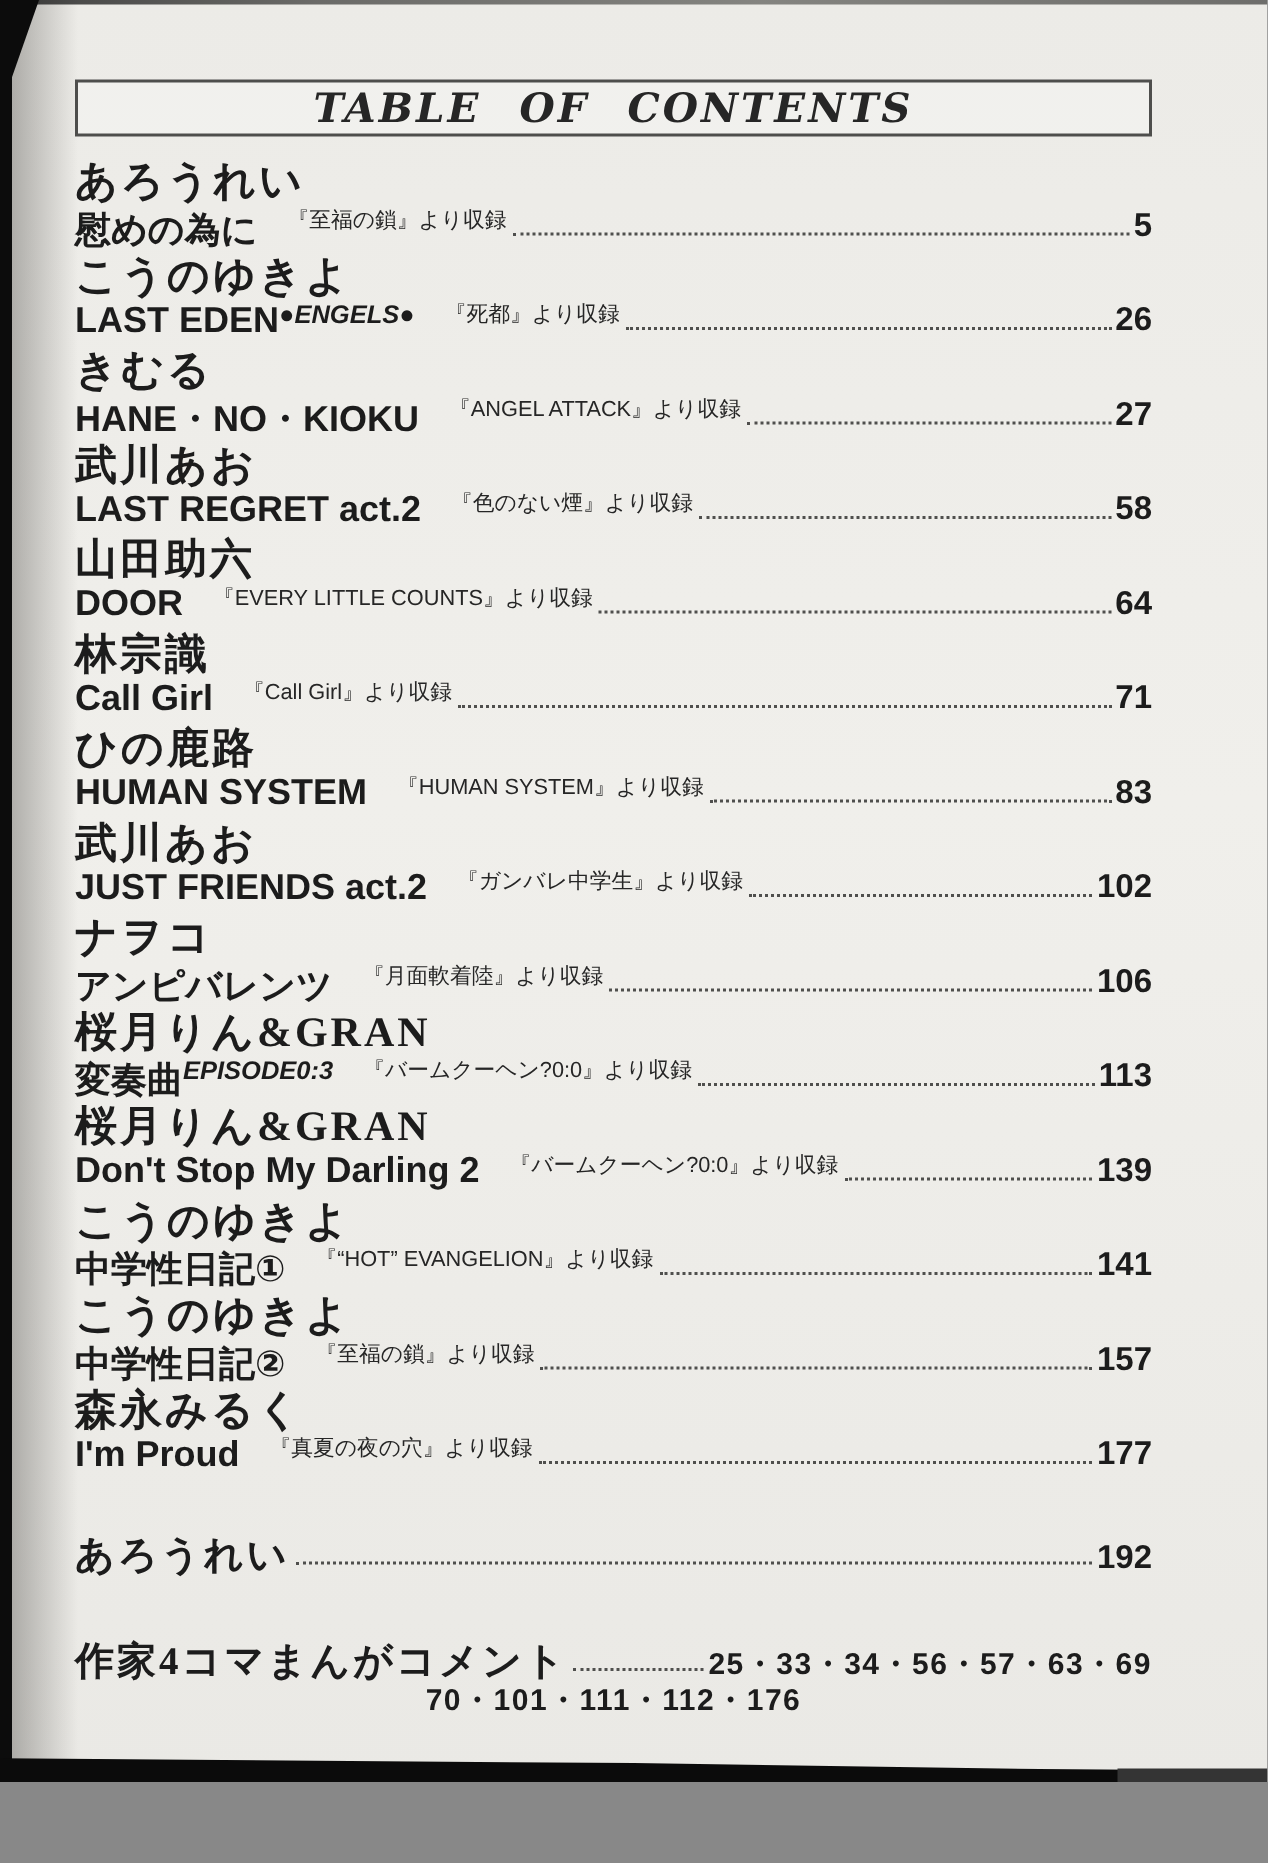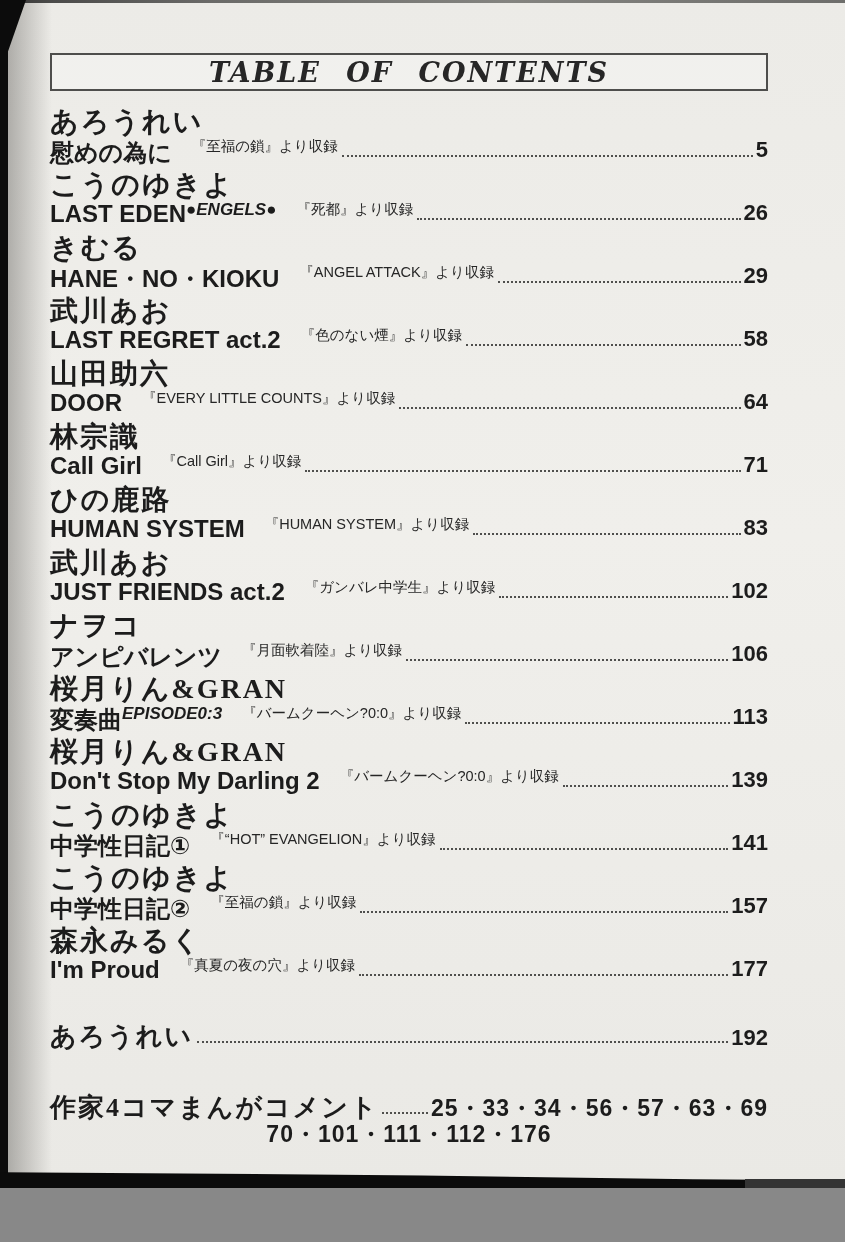--- a/index.html
+++ b/index.html
@@ -99,21 +99,21 @@
   .section-label {
     font-family: "Liberation Serif", "DejaVu Serif", serif;
     font-weight: 700;
     font-size: 26px;
     letter-spacing: 2px;
     white-space: nowrap;
     color: #1c1c1c;
   }
   .comments { margin-top: 41px; }
   .comments-row1 { display: flex; align-items: baseline; height: 30px; }
-  .comments-pages { font-weight: 700; font-size: 23px; letter-spacing: 1px; white-space: nowrap; color: #1c1c1c; }
+  .comments-pages { font-weight: 700; font-size: 20px; letter-spacing: 1px; white-space: nowrap; color: #1c1c1c; }
   .comments-row2 { text-align: center; height: 28px; line-height: 28px; }
 </style>
 </head>
 <body>
 
 <div class="page">
   <div class="edge-top"></div>
   <div class="edge-left"></div>
   <div class="corner-wedge"></div>
   <div class="gutter-shadow"></div>
@@ -149,21 +149,21 @@
         </div>
       </div>
 
 
       <div class="entry">
         <div class="author">きむる</div>
         <div class="row">
           <span class="title">HANE・NO・KIOKU</span>
           <span class="source">『ANGEL ATTACK』より収録</span>
           <span class="leader"></span>
-          <span class="pagenum">29</span>
+          <span class="pagenum">27</span>
         </div>
       </div>
 
       <div class="entry">
         <div class="author">武川あお</div>
         <div class="row">
           <span class="title">LAST REGRET act.2</span>
           <span class="source">『色のない煙』より収録</span>
           <span class="leader"></span>
           <span class="pagenum">58</span>

